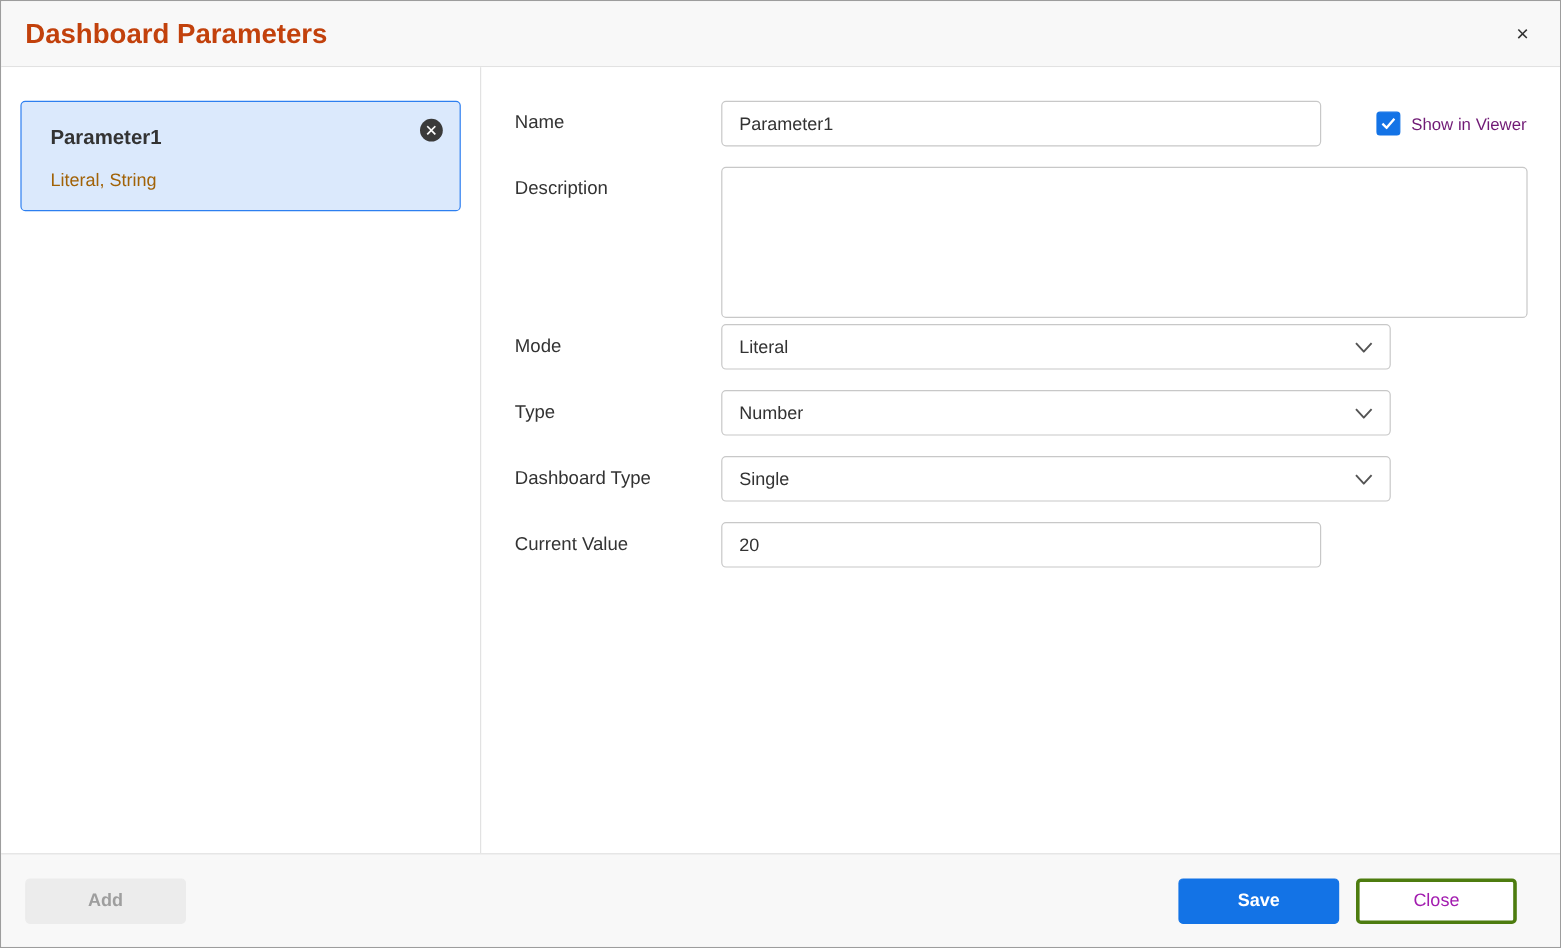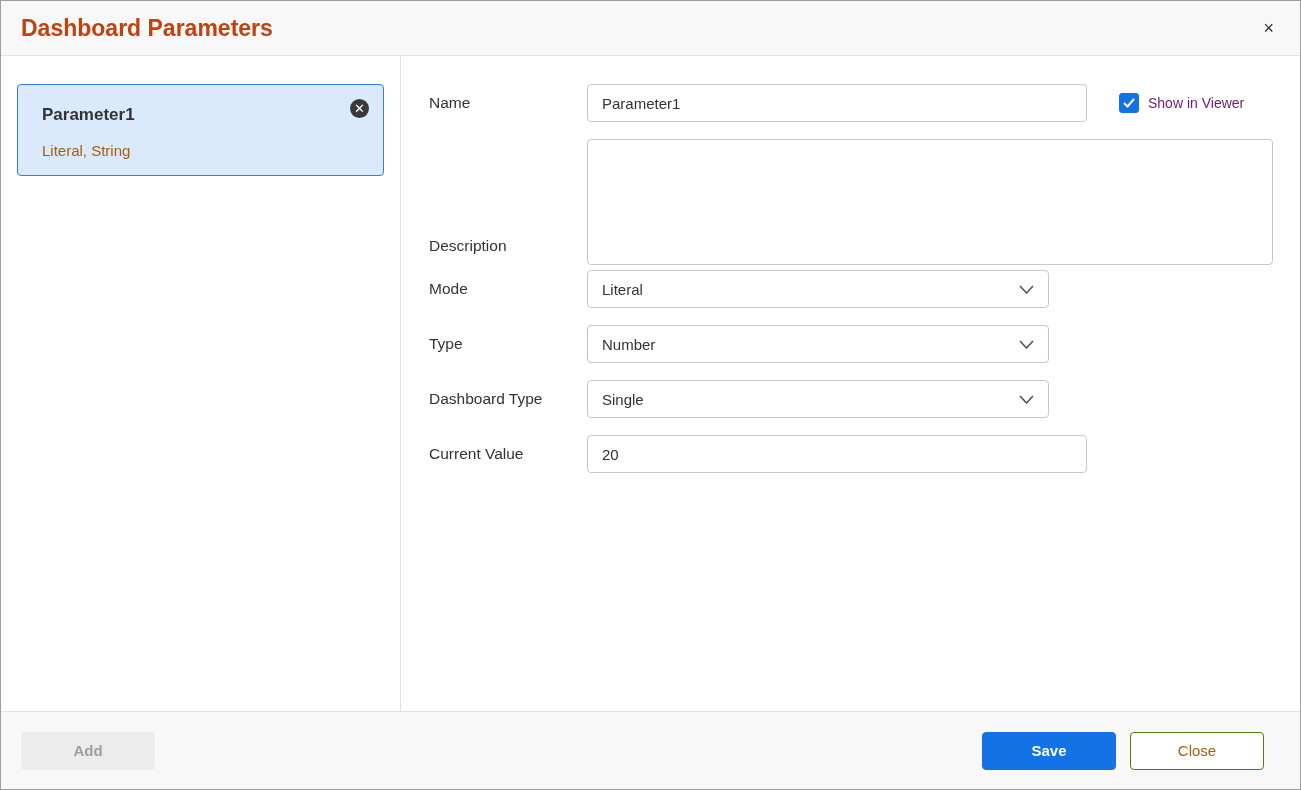--- a/index.html
+++ b/index.html
@@ -91,22 +91,23 @@
     font-size: 15px;
     color: #a16207;
   }
   
   .right-panel {
     flex: 1 1 auto;
     padding: 28px 27px 0 28px;
   }
   .form-row {
     display: flex;
-    align-items: flex-end;
+    align-items: flex-start;
     margin-bottom: 17px;
+    gap: 14px;
   }
   .form-label {
     width: 158px;
     flex: 0 0 158px;
     font-size: 15.5px;
     color: #333333;
     line-height: 38px;
   }
   .text-input, .select {
     height: 38px;
@@ -127,21 +128,21 @@
     height: 126px;
     border: 1px solid #c8c8c8;
     border-radius: 4px;
     resize: none;
     outline: none;
     font-family: inherit;
     font-size: 15px;
     padding: 8px 14px;
   }
   .select {
-    width: 462px;
+    width: 558px;
     display: flex;
     align-items: center;
     justify-content: space-between;
     padding: 0 14px;
     cursor: pointer;
   }
   .chevron-icon { display: inline-flex; }
   
   .checkbox-wrap {
     display: flex;
@@ -198,22 +199,22 @@
   }
   .footer-right { display: flex; gap: 14px; }
   .btn-save {
     background: #1373e6;
     border: 1px solid #1373e6;
     color: #ffffff;
     font-weight: bold;
   }
   .btn-close {
     background: #ffffff;
-    border: 1px solid #4d7c0f;
-    color: #a16207;
+    border: 3px solid #4d7c0f;
+    color: #a21caf;
   }
 </style>
 </head>
 <body>
 
 <div class="dialog">
 
   <div class="dialog-header">
     <div class="dialog-title">Dashboard Parameters</div>
     <button class="dialog-close">×</button>

